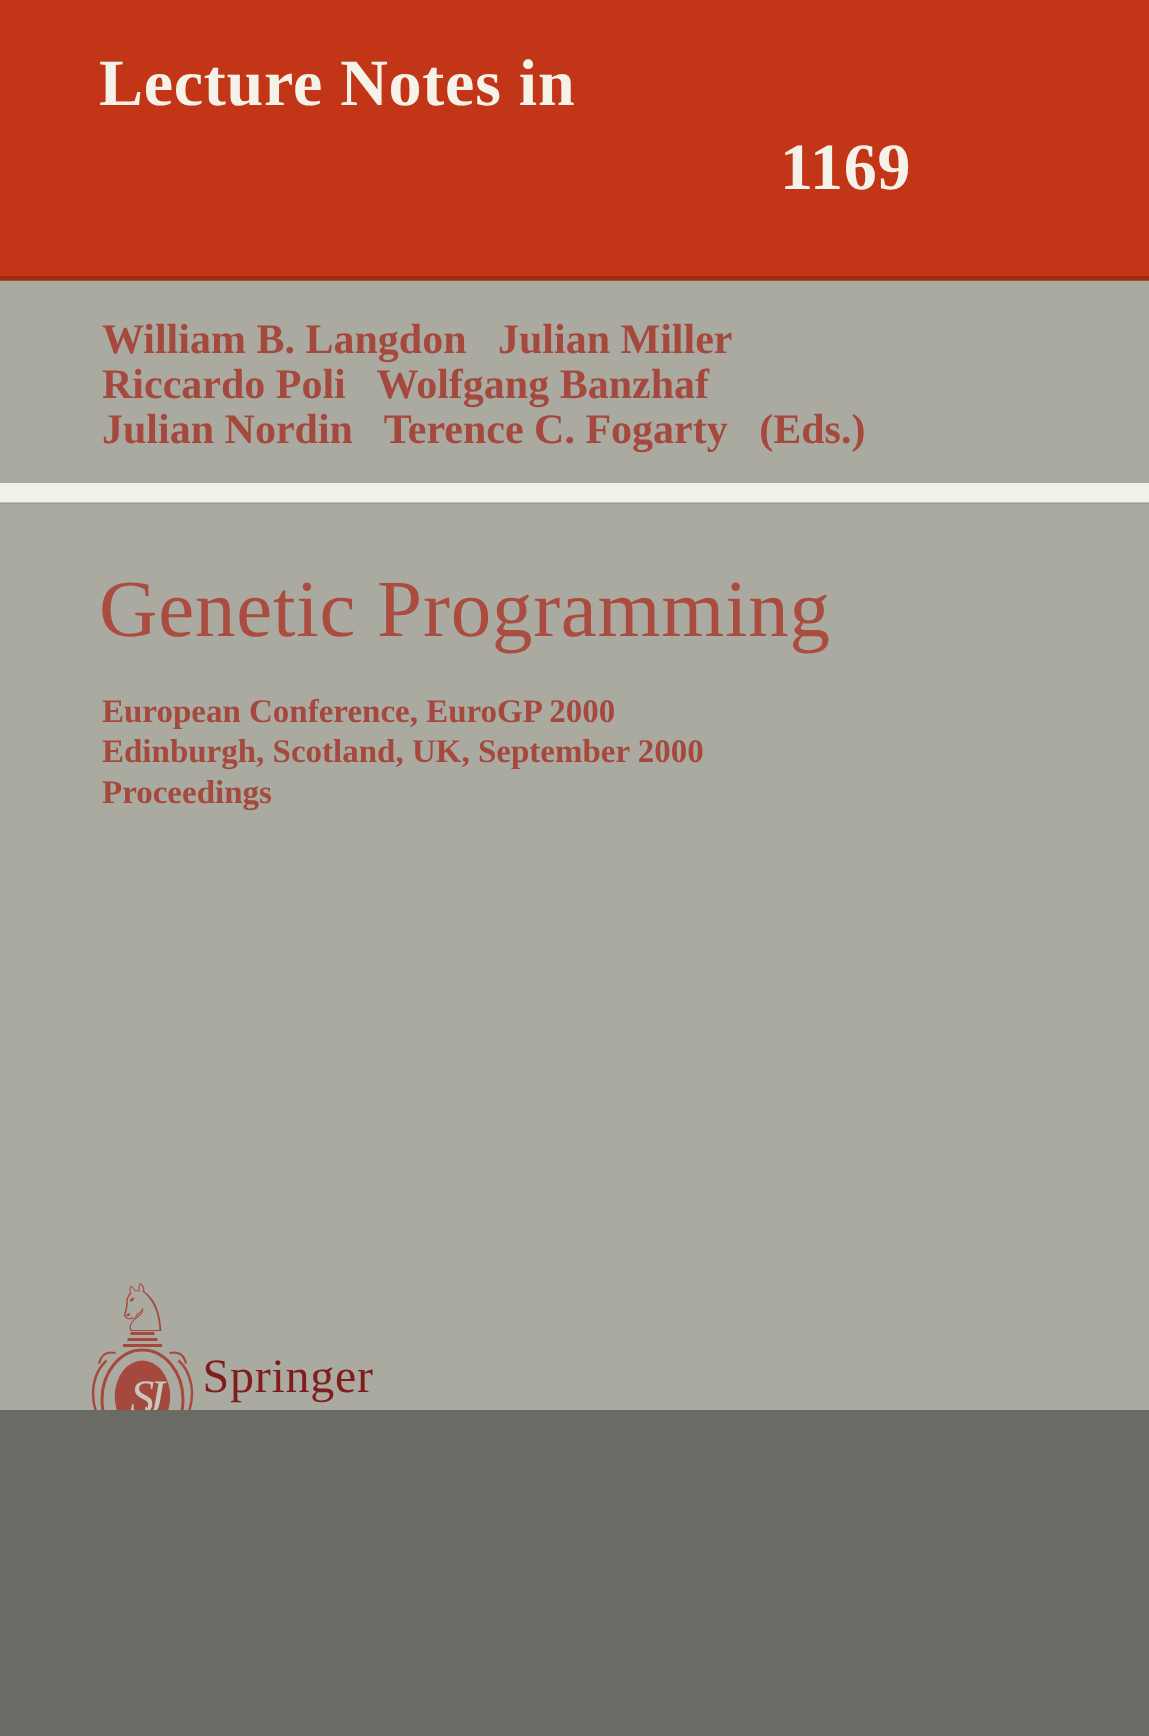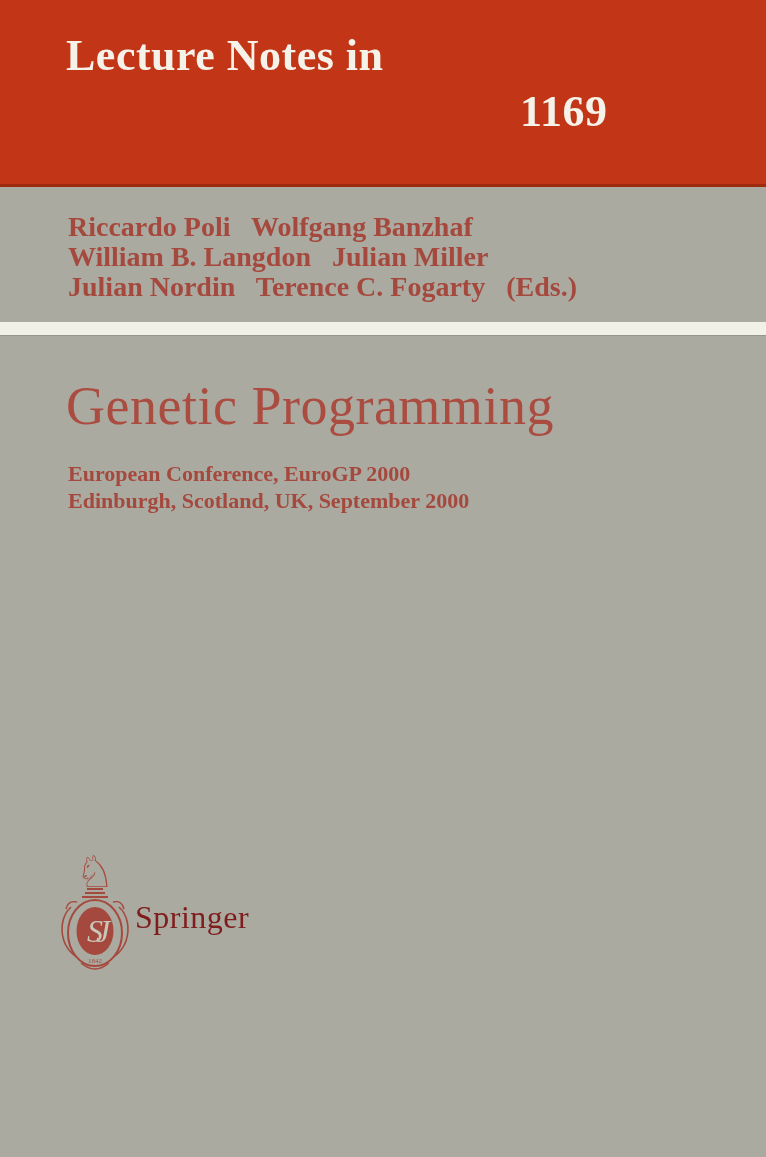--- a/index.html
+++ b/index.html
@@ -1,18 +1,18 @@
 <!DOCTYPE html>
 <html><head>
 <meta charset="utf-8">
 <style>
   html,body{margin:0;padding:0;background:#6b6b66;}
   .cover{
     position:relative;
-    width:766px;height:1157px;
+    width:766px;height:940px;
     background:#abaaa0;
     overflow:hidden;
     font-family:"Liberation Serif","DejaVu Serif",serif;
   }
   
   .banner{
     position:absolute;left:0;top:0;width:766px;height:184px;
     background:#c23517;
     border-bottom:3px solid #9e2a10;
   }
@@ -66,32 +66,33 @@
   <div class="banner">
     <div class="banner-text">
       <div>Lecture Notes in</div>
       <div class="banner-line2">
         <span class="volume">1169</span>
       </div>
     </div>
   </div>
 
   <div class="editors">
+    <div class="pre">William B. Langdon   Julian Miller</div>
     <div class="pre">Riccardo Poli   Wolfgang Banzhaf</div>
-    <div class="pre">William B. Langdon   Julian Miller</div>
     <div class="pre">Julian Nordin   Terence C. Fogarty   (Eds.)</div>
   </div>
 
   <div class="stripe"></div>
 
   <div class="title">Genetic Programming</div>
 
   <div class="subtitle">
     <div>European Conference, EuroGP 2000</div>
     <div>Edinburgh, Scotland, UK, September 2000</div>
+    <div>Proceedings</div>
   </div>
 
   <div class="logo">
     <svg width="78" height="126" viewBox="0 0 78 126">
 
       <text x="39" y="42" text-anchor="middle" font-size="44" font-family="DejaVu Sans, sans-serif" fill="#a5493e">♘</text>
 
       <g stroke="#a5493e" stroke-width="2" fill="none">
         <path d="M31 44 h16 M29 48 h20 M26 52 h26"></path>
       </g>

